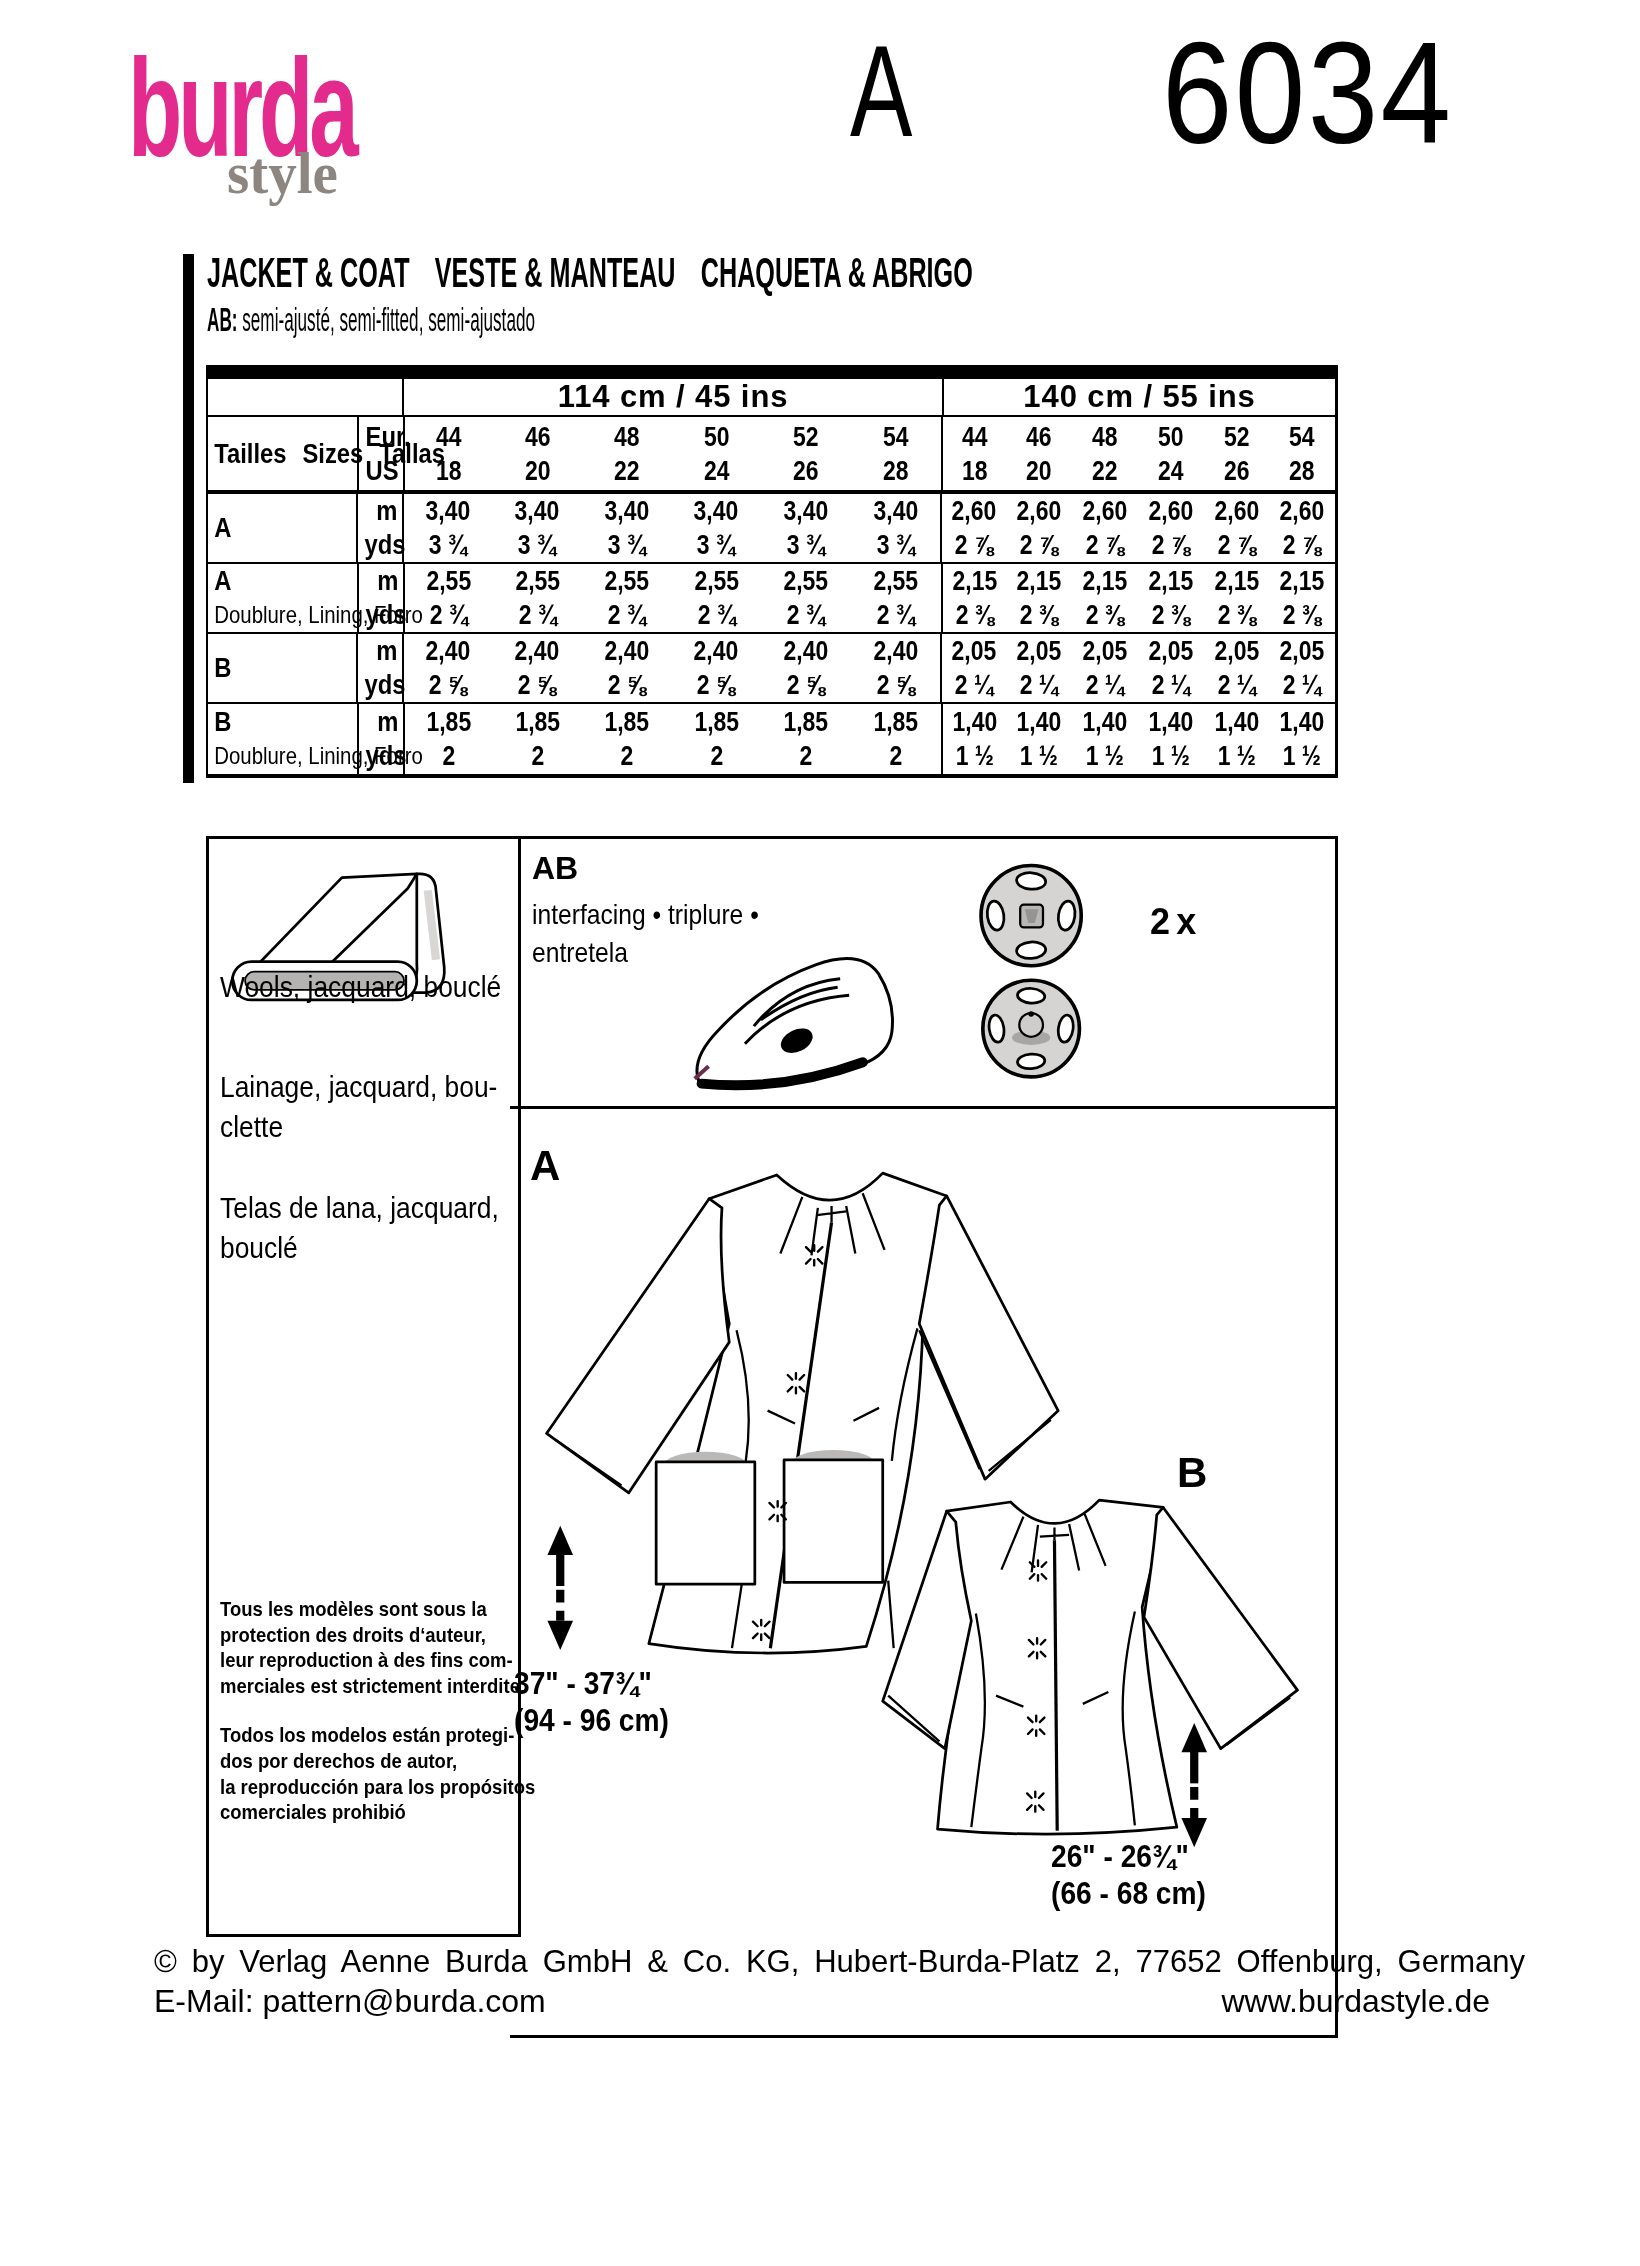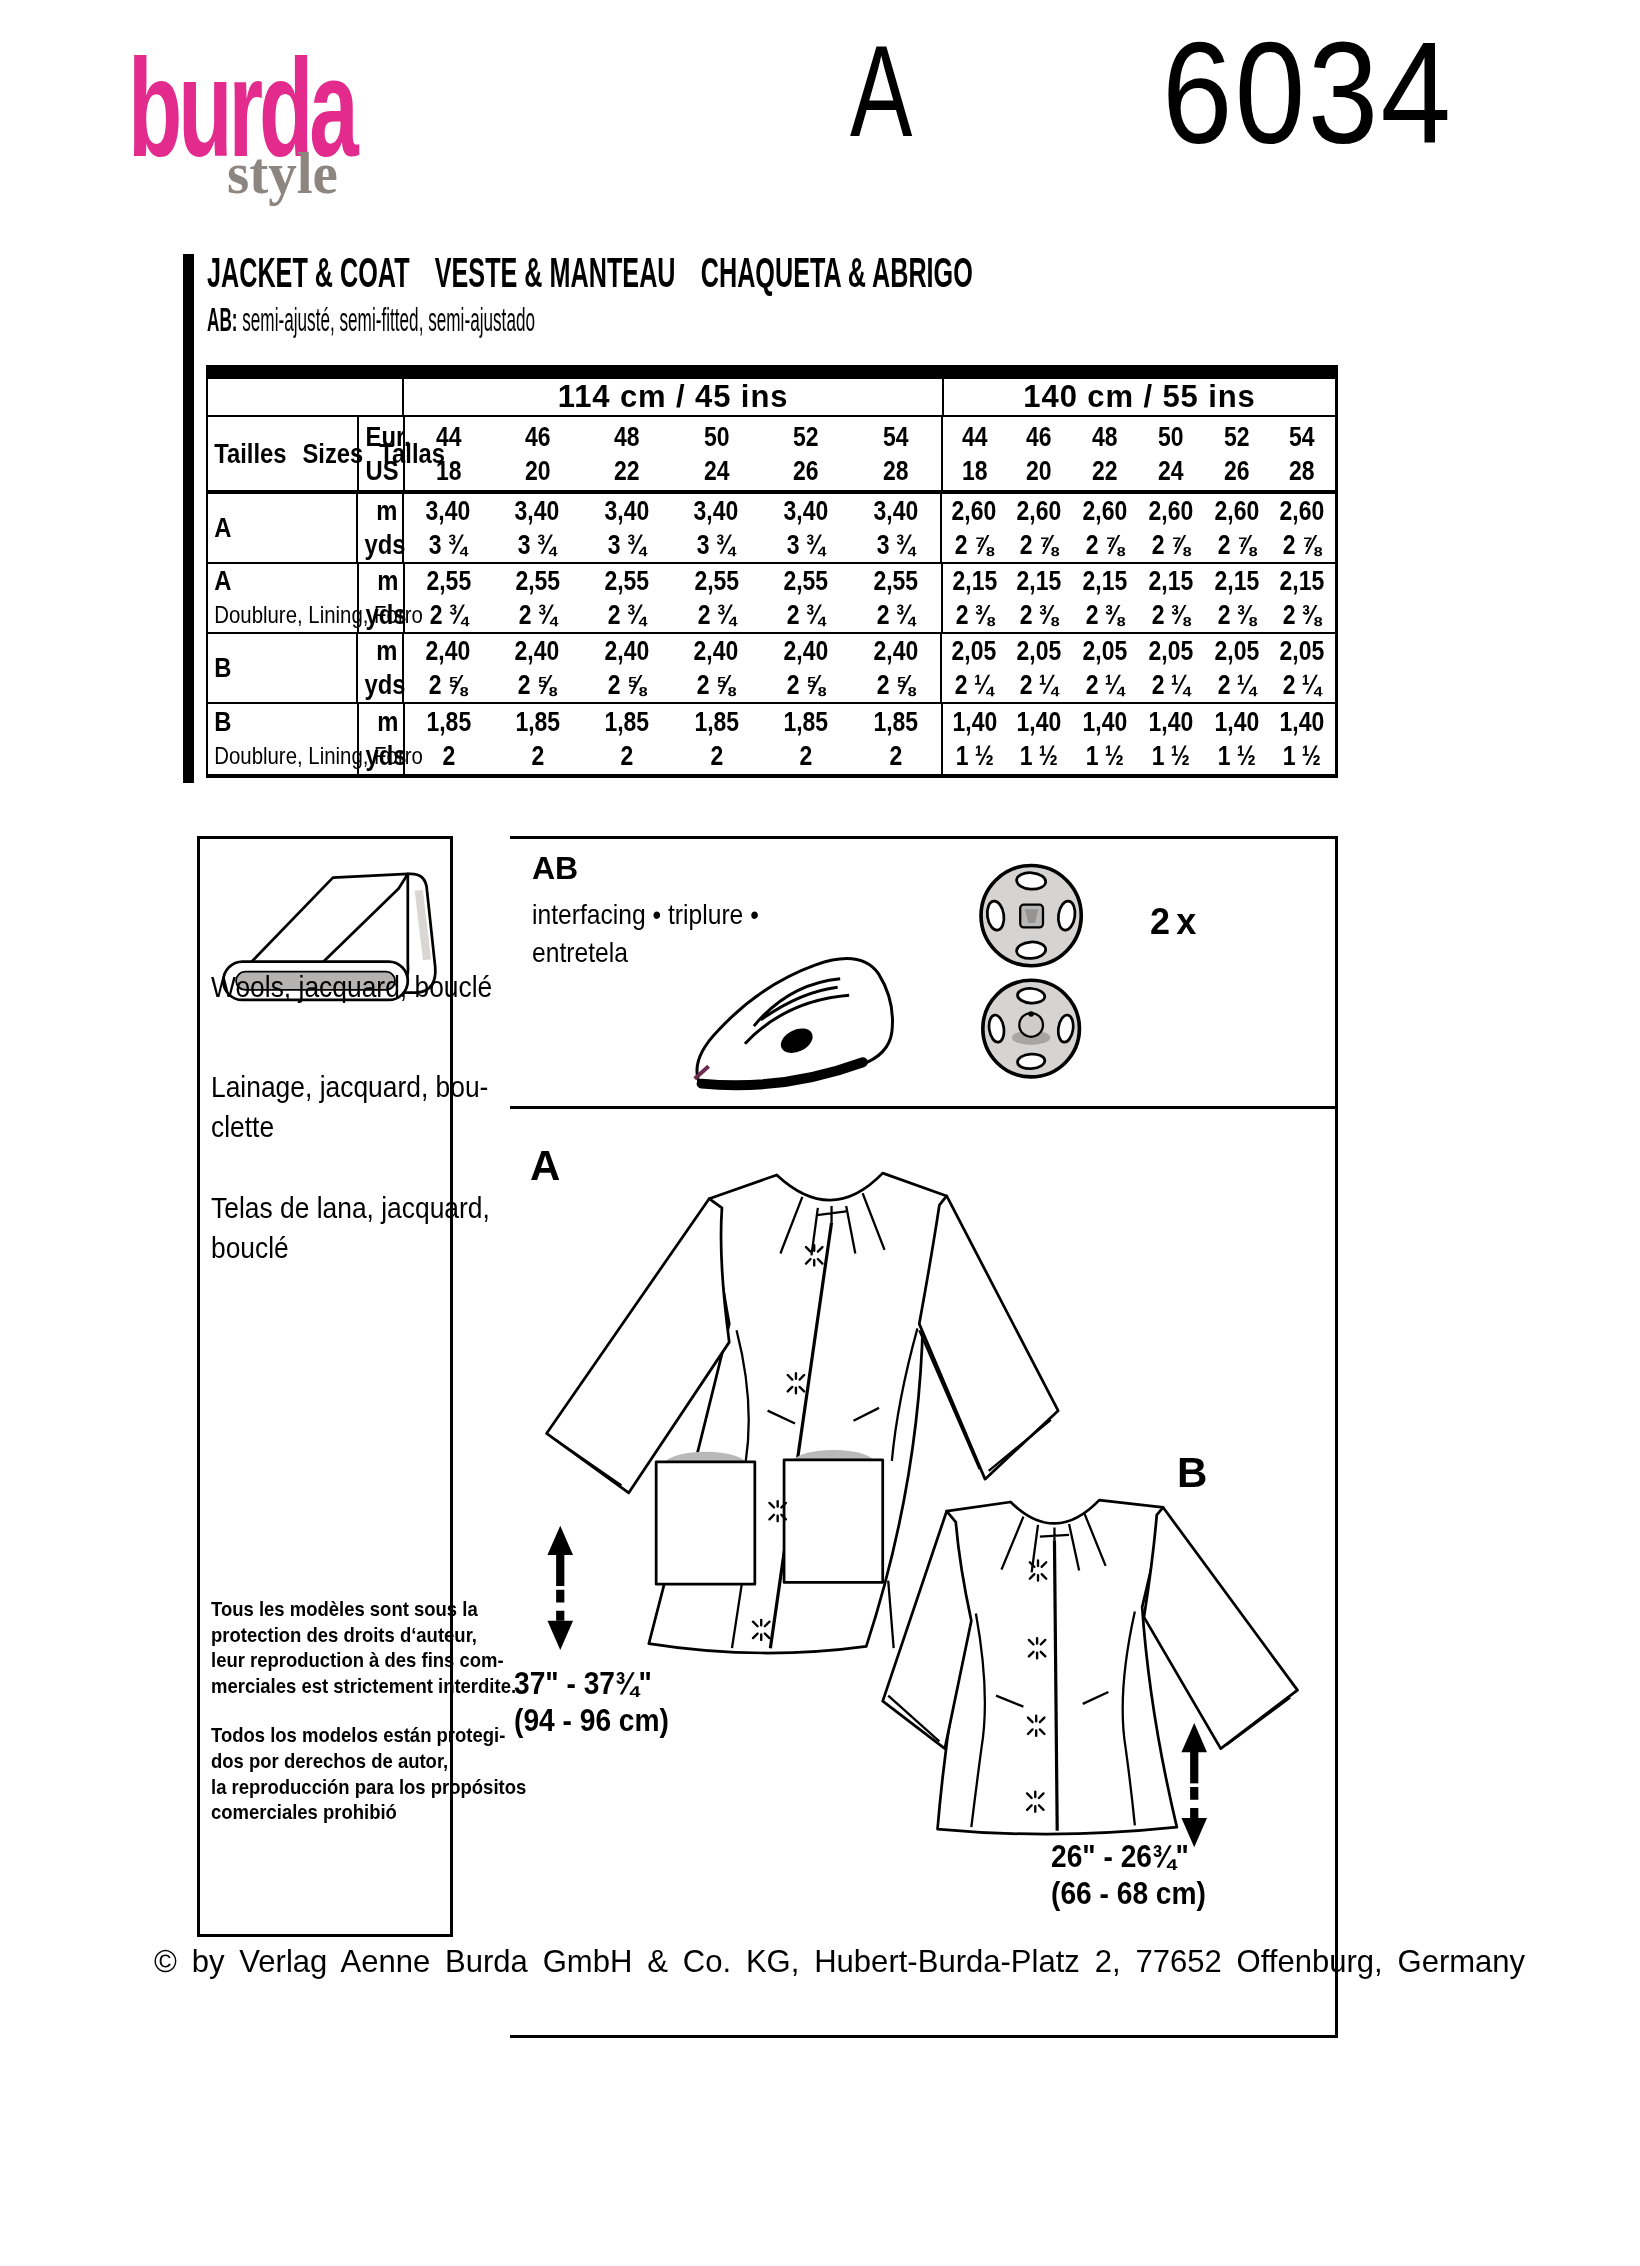--- a/index.html
+++ b/index.html
@@ -46,21 +46,21 @@
   .cell.lab{align-items:flex-start;}
   .cell.lab .l1,.cell.lab .l2{text-align:left;transform:scaleX(.85);transform-origin:0 50%;padding-left:7.3px;white-space:nowrap;}
   .cell.lab .l1{word-spacing:11px;}
   .cell.lab .l2{font-weight:400;font-size:24px;}
   .cell.unit .l1,.cell.unit .l2{text-align:right;transform:scaleX(.85);transform-origin:100% 50%;padding-right:5.5px;}
   .cell.bl3{border-left:2.7px solid #000;}
   .cell.grp{justify-content:center;font-size:31px;}
   .cell.grp .l1{transform:none;letter-spacing:0.9px;}
 
   
-  #materials-box{left:197px;top:836px;width:256px;height:1101px;border:3.7px solid #000;
+  #materials-box{left:206px;top:836px;width:315px;height:1101px;border:3.7px solid #000;
     border-right-width:3.7px;box-sizing:border-box;}
   #notions-views-box{left:510px;top:836px;width:828px;height:1202px;
     border:3.7px solid #000;border-left:none;box-sizing:border-box;}
   #notions-box{position:absolute;left:0;top:0;width:100%;height:270px;
     border-bottom:3.7px solid #000;box-sizing:border-box;}
   #views-box{position:absolute;left:0;top:270px;width:100%;height:828px;}
 
   .mat-text{left:11px;font-size:30px;line-height:40px;transform:scaleX(.88);transform-origin:0 0;white-space:nowrap;}
   #mat-en{top:128px;} #mat-fr{top:228px;} #mat-es{top:349px;}
 
@@ -557,14 +557,18 @@
         <div>(94 - 96 cm)</div>
       </div>
       <div class="abs measure" id="measure-b">
         <div>26" - 26¾"</div>
         <div>(66 - 68 cm)</div>
       </div>
     </div>
   </div>
 
   <div class="abs" id="footer-line1">© by Verlag Aenne Burda GmbH &amp; Co. KG, Hubert-Burda-Platz 2, 77652 Offenburg, Germany</div>
+  <div class="abs" id="footer-line2">
+    <span>E-Mail: pattern@burda.com</span>
+    <span>www.burdastyle.de</span>
+  </div>
 </div>
 
 
 </body></html>

